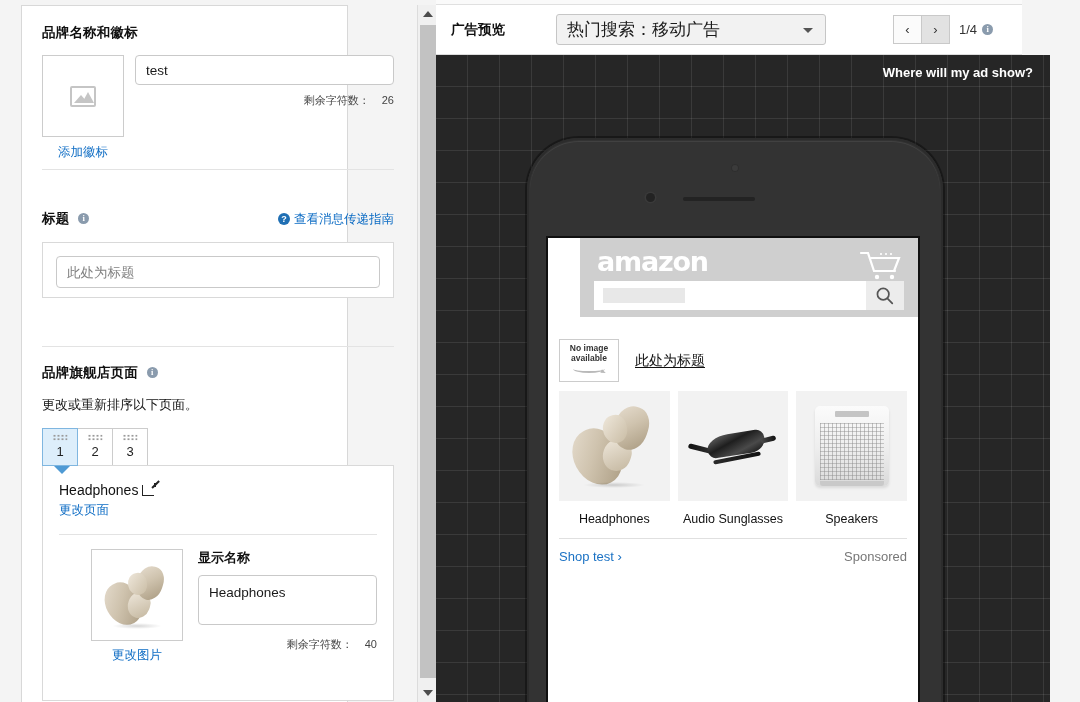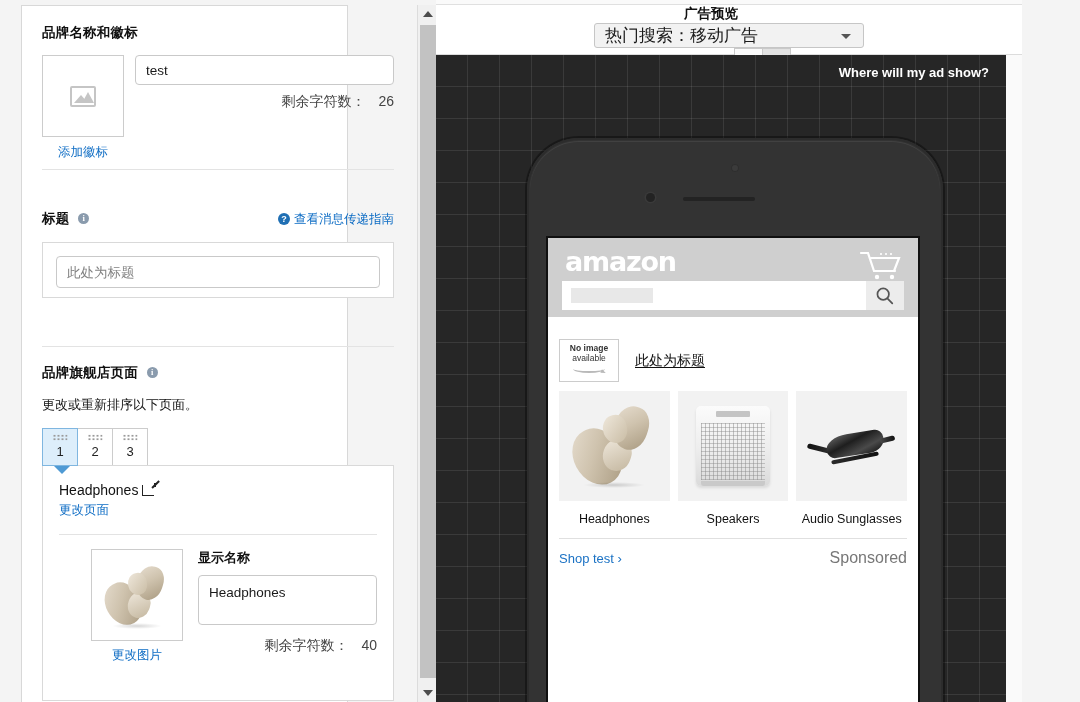--- a/index.html
+++ b/index.html
@@ -68,21 +68,21 @@
     border-left: 6px solid transparent; border-right: 6px solid transparent;
     border-bottom: 11px solid #c5c5c5;
   }
   #brand-field-wrap { flex: 1; margin-left: 11px; }
   .txt-input {
     width: 100%; height: 30px; border: 1px solid #c9c9c9; border-radius: 4px;
     font-size: 13.5px; color: #1a1a1a; padding: 0 10px; background: #fff;
     font-family: "Liberation Sans", sans-serif; outline: none;
   }
   .txt-input::placeholder { color: #808080; }
-  .counter { font-size: 14px; color: #444; text-align: right; margin-top: 8px; }
+  .counter { font-size: 11px; color: #444; text-align: right; margin-top: 8px; }
   .counter .num { margin-left: 9px; }
   #add-logo-link { display: block; margin-top: 7px; text-align: center; width: 82px; }
 
   .hrule { height: 1px; background: #e3e3e3; border: none; margin: 0; }
   #rule1 { position: absolute; left: 20px; top: 163px; width: 352px; }
   #rule2 { position: absolute; left: 20px; top: 340px; width: 352px; }
 
   
   #sec-headline { position: absolute; left: 20px; top: 203px; width: 352px; }
   #headline-head-row { display: flex; align-items: baseline; justify-content: space-between; }
@@ -195,21 +195,21 @@
   }
 
   
   #right-panel {
     position: absolute; left: 436px; top: 0; width: 586px; height: 702px;
     background: #fafafa;
   }
   #preview-toolbar {
     position: absolute; left: 0; top: 4px; width: 586px; height: 51px;
     background: #ffffff; border-top: 1px solid #e0e0e0; border-bottom: 1px solid #dcdcdc;
-    display: flex; align-items: center; flex-direction: column;
+    display: flex; align-items: center;
   }
   #preview-title {
     font-size: 13.5px; font-weight: bold; color: #111; margin-left: 15px; width: 105px;
   }
   #placement-select {
     width: 270px; height: 31px; background: #f2f2f2;
     border: 1px solid #c6c6c6; border-radius: 3px;
     display: flex; align-items: center; padding: 0 10px; cursor: pointer;
     position: relative;
   }
@@ -222,21 +222,21 @@
   #nav-group { display: flex; margin-left: 68px; }
   .nav-btn {
     width: 29px; height: 29px; border: 1px solid #c9c9c9; background: #fbfbfb;
     display: flex; align-items: center; justify-content: center; cursor: pointer;
     font-size: 13px; color: #333; margin-left: -1px;
   }
   .nav-btn.next { background: #e2e2e2; }
   #page-count { font-size: 13px; color: #333; margin-left: 9px; }
 
   #preview-stage {
-    position: absolute; left: 0; top: 55px; width: 570px; height: 647px;
+    position: absolute; left: 0; top: 55px; width: 614px; height: 647px;
     background-color: #262626;
     background-image:
       linear-gradient(to right, rgba(255,255,255,.09) 1px, transparent 1px),
       linear-gradient(to bottom, rgba(255,255,255,.09) 1px, transparent 1px);
     background-size: 32px 32px;
     background-position: -1px -1px;
     overflow: hidden;
   }
   #where-label {
     position: absolute; right: 17px; top: 10px;
@@ -268,21 +268,21 @@
   #phone-speaker {
     position: absolute; left: 156px; top: 59px; width: 72px; height: 4px;
     border-radius: 2px; background: #232323;
   }
   #phone-screen {
     position: absolute; left: 19px; top: 98px; width: 374px; height: 522px;
     background: #fff; border: 2px solid #101010; overflow: hidden;
   }
 
   
-  #amz-bar { height: 79px; background: #cfcfcf; position: relative; }
+  #amz-bar { height: 79px; background: #cfcfcf; position: relative; margin-left: 32px; }
   #amz-logo {
     position: absolute; left: 17px; top: 8px;
     font-size: 27px; font-weight: bold; color: #ffffff;
     letter-spacing: -1.2px; font-family: "DejaVu Sans", sans-serif;
   }
   #amz-smile {
     position: absolute; left: 22px; top: 38px; width: 62px; height: 14px;
     border-bottom: 4px solid #ffffff; border-radius: 0 0 50% 50%;
   }
   #amz-smile:after {
@@ -308,21 +308,21 @@
   
   #ad-unit { padding: 22px 11px 0 11px; }
   #ad-head { display: flex; align-items: center; }
   #noimg-box {
     width: 60px; height: 43px; border: 1px solid #ccc; background: #fff;
     flex: none; position: relative;
   }
   #noimg-t1 { position: absolute; left: 0; right: 0; top: 3px; text-align: center;
     font-size: 8.5px; font-weight: bold; color: #333; }
   #noimg-t2 { position: absolute; left: 0; right: 0; top: 13px; text-align: center;
-    font-size: 8.5px; font-weight: normal; color: #333; }
+    font-size: 8.5px; font-weight: bold; color: #333; }
   #noimg-smile {
     position: absolute; left: 13px; top: 25px; width: 32px; height: 8px;
     border-bottom: 2.5px solid #b9b9b9; border-radius: 0 0 50% 50%;
   }
   #noimg-smile:after {
     content: ""; position: absolute; right: -1px; bottom: -3px;
     border-left: 5px solid #b9b9b9; border-top: 2.5px solid transparent;
     border-bottom: 2.5px solid transparent; transform: rotate(24deg);
   }
   #ad-headline {
@@ -333,21 +333,21 @@
   .prod-cell { flex: 1; }
   .prod-thumb {
     width: 100%; height: 110px; background: #f2f2f2; position: relative; overflow: hidden;
   }
   .prod-name {
     text-align: center; font-size: 12.5px; color: #111; margin-top: 11px;
   }
   #ad-foot-rule { margin-top: 12px; height: 1px; background: #e0e0e0; }
   #ad-foot { display: flex; align-items: center; justify-content: space-between; margin-top: 10px; }
   #shop-link { font-size: 13px; color: #1b72c4; cursor: pointer; }
-  #sponsored { font-size: 16px; color: #777; }
+  #sponsored { font-size: 13px; color: #777; }
 
   
   .spk-body {
     position: absolute; left: 50%; top: 14%; margin-left: -37px;
     width: 74px; height: 80px; border-radius: 5px;
     background: linear-gradient(180deg,#fbfbfb 0%,#ededed 55%,#dadada 100%);
     box-shadow: 0 2px 3px rgba(0,0,0,.10);
   }
   .spk-grille {
     position: absolute; left: 5px; right: 5px; top: 17px; bottom: 6px;
@@ -584,40 +584,40 @@
                     <span class="bud b3" style="left:50%;top:14%;width:34px;height:44px;"></span>
                     <span class="bud b4" style="left:40%;top:22%;width:24px;height:28px;"></span>
                     <span class="shadow-el"></span>
                   </div>
                 </div>
                 <div class="prod-name">Headphones</div>
               </div>
 
               <div class="prod-cell">
                 <div class="prod-thumb">
-                  <div class="spk-body">
-                    <span class="spk-brand"></span>
-                    <span class="spk-grille"></span>
-                  </div>
-                  <div class="spk-foot"></div>
-                </div>
-                <div class="prod-name">Speakers</div>
-              </div>
-
-              <div class="prod-cell">
-                <div class="prod-thumb">
                   <div class="sg">
                     <span class="sg-arm"></span>
                     <span class="sg-lens"></span>
                     <span class="sg-arm2"></span>
                     <span class="sg-tip"></span>
                   </div>
                 </div>
                 <div class="prod-name">Audio Sunglasses</div>
               </div>
+
+              <div class="prod-cell">
+                <div class="prod-thumb">
+                  <div class="spk-body">
+                    <span class="spk-brand"></span>
+                    <span class="spk-grille"></span>
+                  </div>
+                  <div class="spk-foot"></div>
+                </div>
+                <div class="prod-name">Speakers</div>
+              </div>
             </div>
 
             <div id="ad-foot-rule"></div>
             <div id="ad-foot">
               <a id="shop-link">Shop test ›</a>
               <span id="sponsored">Sponsored</span>
             </div>
           </div>
 
         </div>

